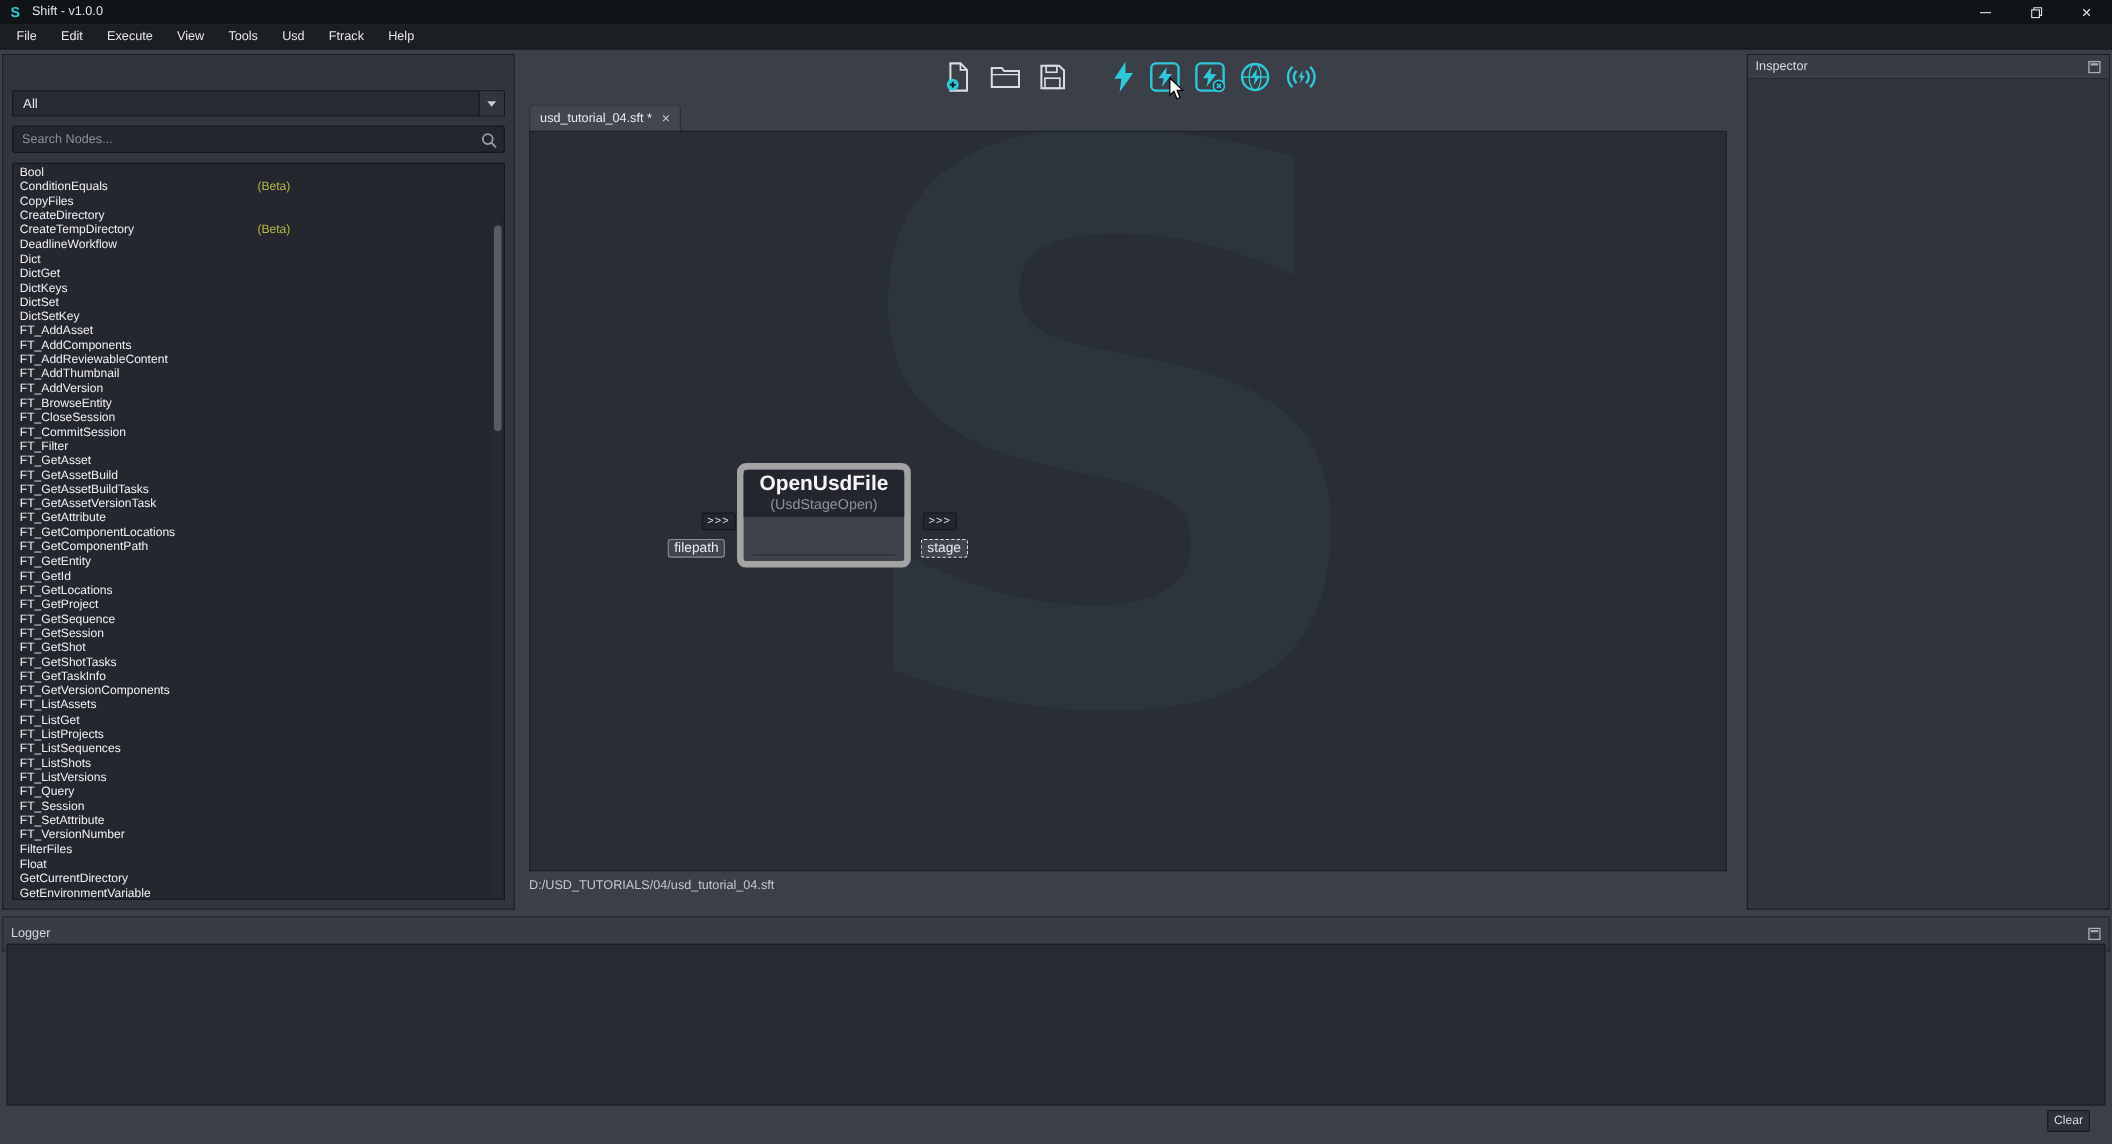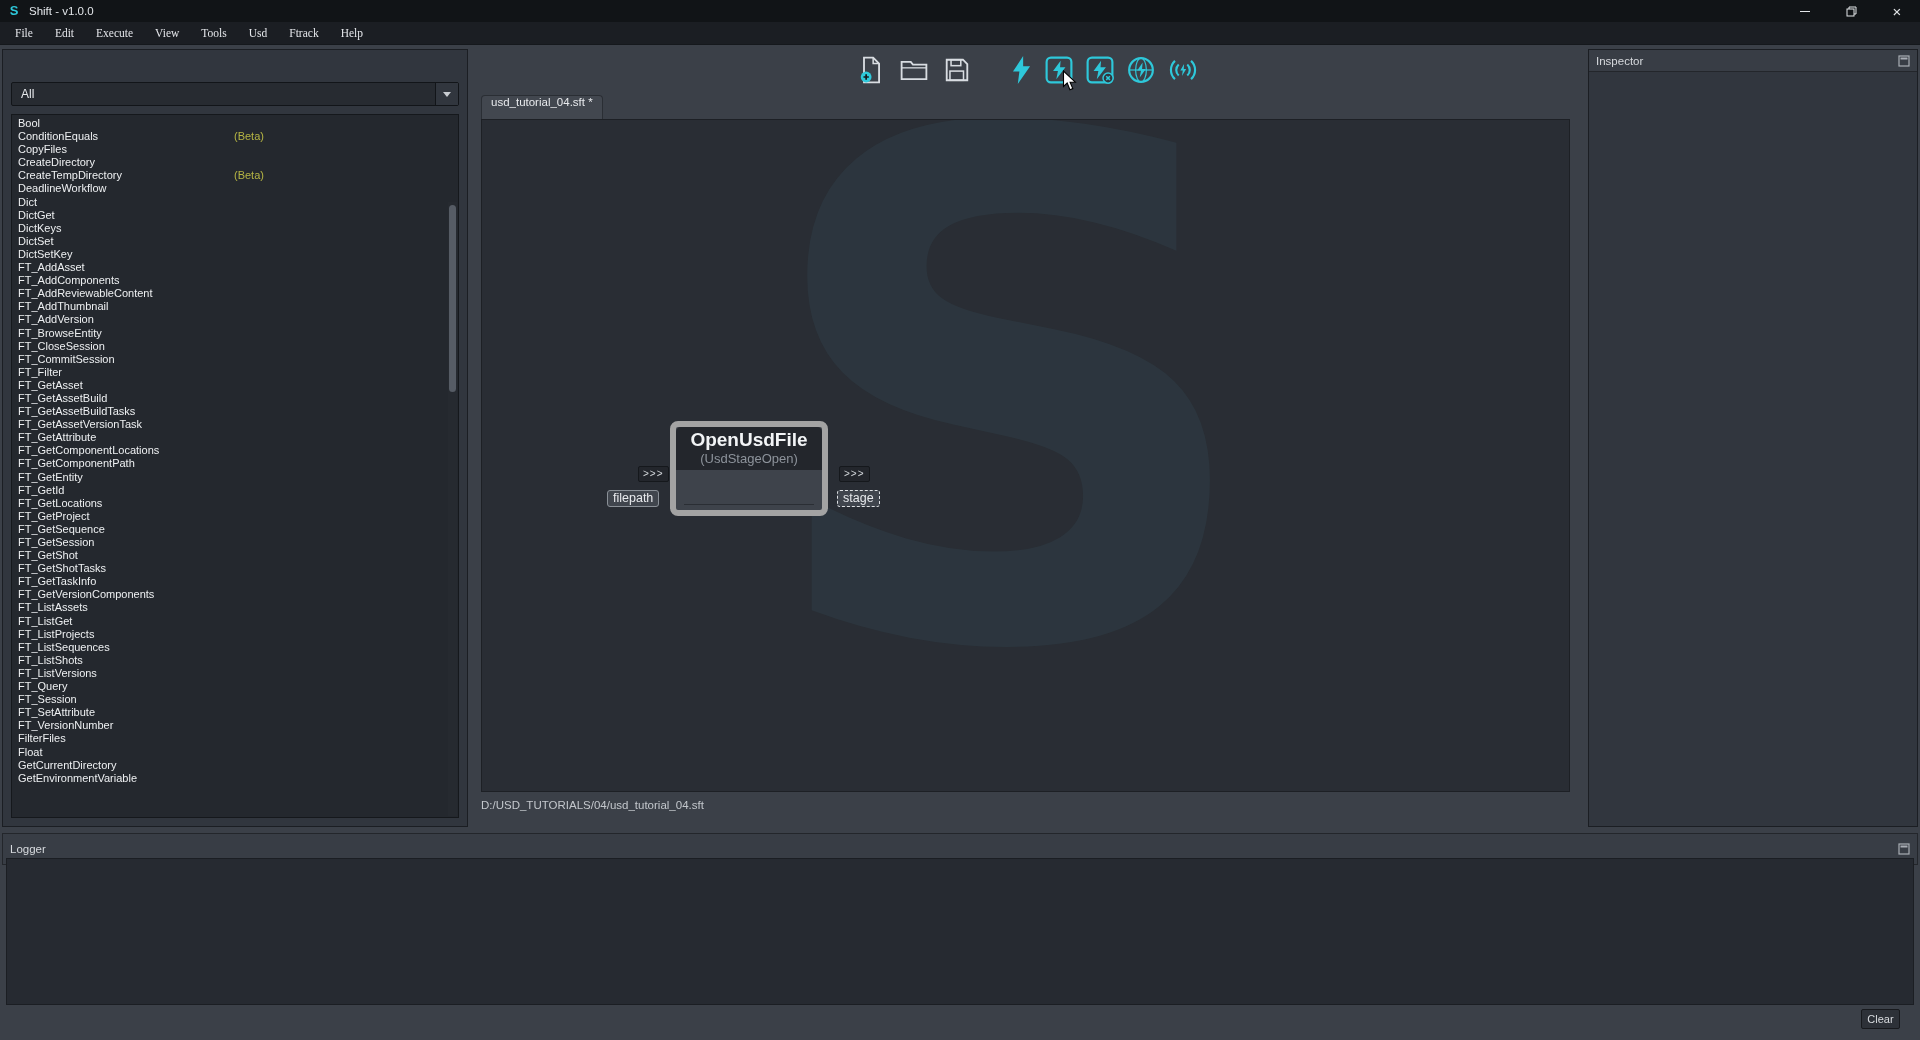--- a/index.html
+++ b/index.html
@@ -16,21 +16,21 @@
   .title-text { font-size:11.5px; color:#e2e5e9; }
   .win-controls { margin-left:auto; display:flex; height:100%; }
   .win-btn { width:46px; height:100%; display:flex; align-items:center;
     justify-content:center; color:#e3e6e9; font-size:15px; }
   .min-bar { width:10px; height:1px; background:#e3e6e9; display:block; }
   
   .menubar { position:absolute; top:22px; left:0; right:0; height:23px;
     background:#1b1e23; border-bottom:1px solid #15181c; display:flex;
     align-items:center; padding-left:4px; z-index:20; }
   .menu-item { padding:0 11px; font-size:11.5px; color:#e4e6ea; height:100%;
-    display:flex; align-items:center; cursor:default;font-family:Liberation Serif, serif; }
+    display:flex; align-items:center; cursor:default; }
   
   .panel { position:absolute; background:#31363e; border:1px solid #1b1e23; }
   .panel-header { height:22px; background:#383d45; border-bottom:1px solid #23262b;
     display:flex; align-items:center; padding:0 7px; font-size:11.5px; color:#d6d9dd; }
   .float-icon { margin-left:auto; display:flex; }
   
   #nodes-panel { left:2px; top:49px; width:466px; height:778px; }
   .panel-content { position:absolute; top:22px; left:0; right:0; bottom:0;
     padding:10px 8px 8px; display:flex; flex-direction:column; }
   .dropdown { height:24px; background:#272b31; border:1px solid #121519;
@@ -64,21 +64,21 @@
   .toolbar { position:absolute; left:470px; top:45px; width:1116px; height:50px;
     display:flex; align-items:center; justify-content:center; }
   .tool-group { display:flex; align-items:center; gap:16px; }
   .group-gap { width:40px; }
   .tool-icon { display:flex; align-items:center; justify-content:center; cursor:pointer; }
   
   .tabbar { position:absolute; left:470px; top:95px; width:1116px; height:24px; }
   .tab { position:absolute; left:11px; top:0; height:24px; display:inline-flex;
     align-items:center; gap:9px; padding:0 9px; background:#42474f;
     border:1px solid #2a2e34; border-bottom:none; border-radius:4px 4px 0 0;
-    font-size:11.5px; color:#e8eaed;flex-direction:column; }
+    font-size:11.5px; color:#e8eaed; }
   .tab-close { color:#c0c4ca; font-size:13px; line-height:13px; cursor:pointer; }
   
   .canvas { position:absolute; left:481px; top:119px; width:1089px; height:673px;
     background:#292d34; border:1px solid #1d2025; overflow:hidden; }
   .watermark { position:absolute; left:275px; top:-75px; font-size:700px;
     line-height:1; font-weight:bold; color:rgba(88,170,195,0.07);
     font-family:"DejaVu Sans", sans-serif; user-select:none; }
   .node { position:absolute; left:188px; top:301px; width:158px; height:95px;
     border:6px solid #a3a3a3; border-radius:8px; background:#3e434b; }
   .node-header { height:43px; background:#23262c; border-radius:5px 5px 0 0;
@@ -138,20 +138,29 @@
     <div class="menu-item">Usd</div>
     <div class="menu-item">Ftrack</div>
     <div class="menu-item">Help</div>
   </div>
 
 <div class="panel" id="nodes-panel">
   <div class="panel-content">
     <div class="dropdown">
       <span>All</span>
       <span class="dropdown-arrow"></span>
+    </div>
+    <div class="searchbox">
+      <input type="text" placeholder="Search Nodes..." style="">
+      <span class="search-icon">
+        <svg width="15" height="15" viewBox="0 0 14 14">
+          <circle cx="6" cy="6" r="4.2" fill="none" stroke="#9aa0a7" stroke-width="1.5"></circle>
+          <path d="M9.2 9.2 L13 13" stroke="#9aa0a7" stroke-width="1.5"></path>
+        </svg>
+      </span>
     </div>
     <div class="node-list">
         <div class="node-row"><span>Bool</span></div>
         <div class="node-row"><span>ConditionEquals</span><span class="beta-badge">(Beta)</span></div>
         <div class="node-row"><span>CopyFiles</span></div>
         <div class="node-row"><span>CreateDirectory</span></div>
         <div class="node-row"><span>CreateTempDirectory</span><span class="beta-badge">(Beta)</span></div>
         <div class="node-row"><span>DeadlineWorkflow</span></div>
         <div class="node-row"><span>Dict</span></div>
         <div class="node-row"><span>DictGet</span></div>

